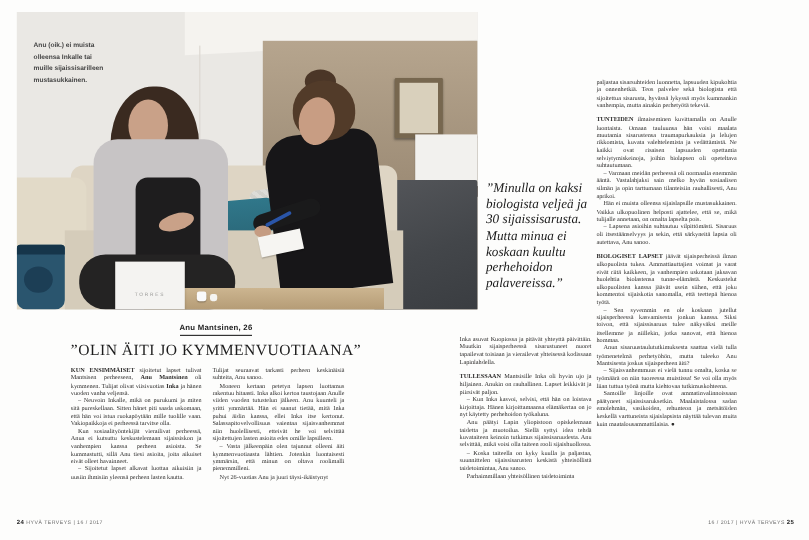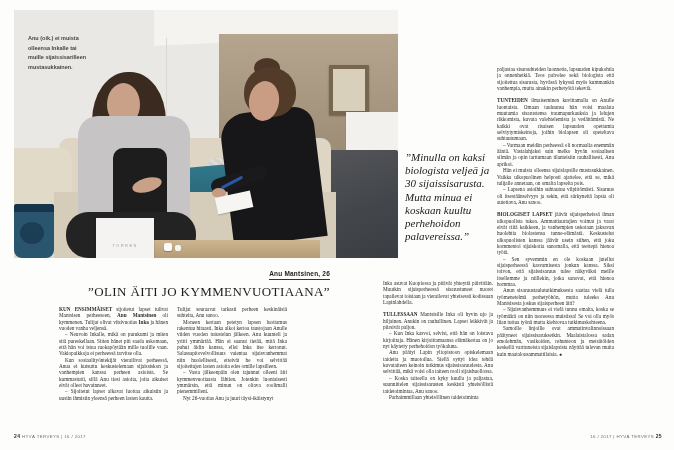--- a/index.html
+++ b/index.html
@@ -41,21 +41,21 @@
   .dice2{left:161px;top:235px;width:6px;height:6px;background:#f4f4f2;border-radius:2px;}
   .torres-box{left:82px;top:208px;width:58px;height:40px;background:#f4f3f1;box-shadow:0 1px 2px rgba(0,0,0,.2);display:flex;align-items:flex-end;justify-content:center;}
   .torres-label{font-family:"Liberation Sans",sans-serif;font-size:4px;letter-spacing:1.5px;color:#9b9b99;padding-bottom:10px;}
   .mug{left:0;top:194px;width:40px;height:54px;background:#2a556e;border-radius:3px 3px 8px 8px;}
   .mug-rim{left:0;top:194px;width:40px;height:8px;background:#16354a;border-radius:3px 3px 0 0;}
   .mug-pattern{left:6px;top:212px;width:24px;height:22px;background:#1c3e55;border-radius:50%;}
   .photo-caption{left:14px;top:24px;width:62px;font-family:"Liberation Sans",sans-serif;font-weight:bold;
     font-size:5.5px;line-height:9.5px;color:#454545;}
 
   
-  .titles{left:30px;top:262px;width:300px;text-align:right;}
+  .titles{left:30px;top:262px;width:300px;text-align:center;}
   .kicker{display:inline-block;font-family:"Liberation Sans",sans-serif;font-weight:bold;font-size:6.5px;
     color:#222;border-bottom:1px solid #333;padding-bottom:2px;letter-spacing:.2px;}
   .headline{margin-top:4px;font-family:"Liberation Serif",serif;font-size:13px;letter-spacing:.4px;color:#1c1c1c;}
 
   .bodycol{font-size:5.2px;line-height:6.35px;color:#2e2d2c;text-align:justify;}
   .bodycol p{margin:0;}
   .bodycol p.ind{text-indent:6px;}
   .bodycol p.sp{margin-top:6px;}
   .bodycol b{font-weight:bold;}
   .l-col1{left:59px;top:306px;width:109px;height:128px;overflow:hidden;}

